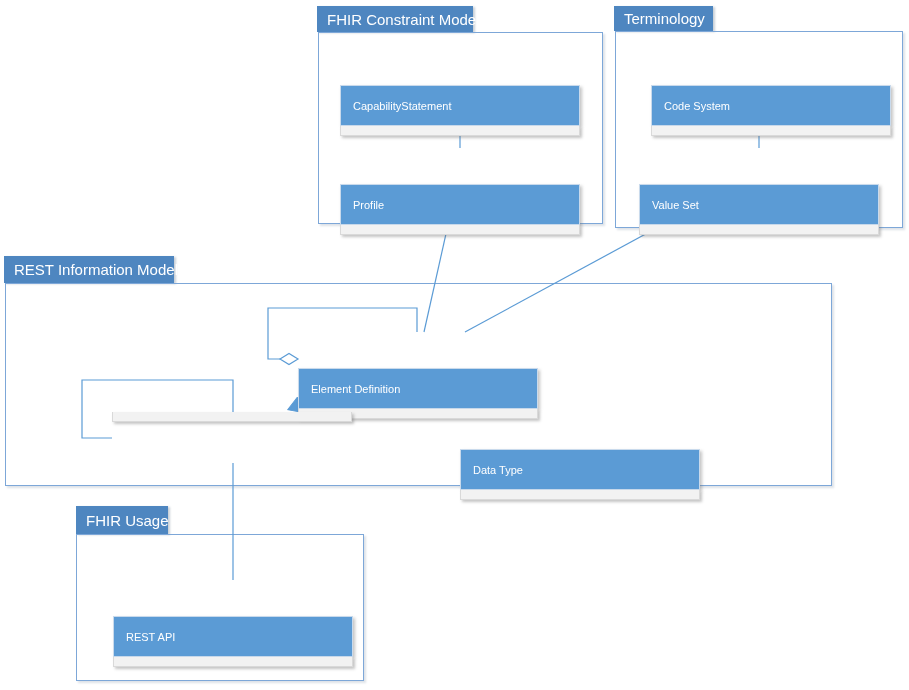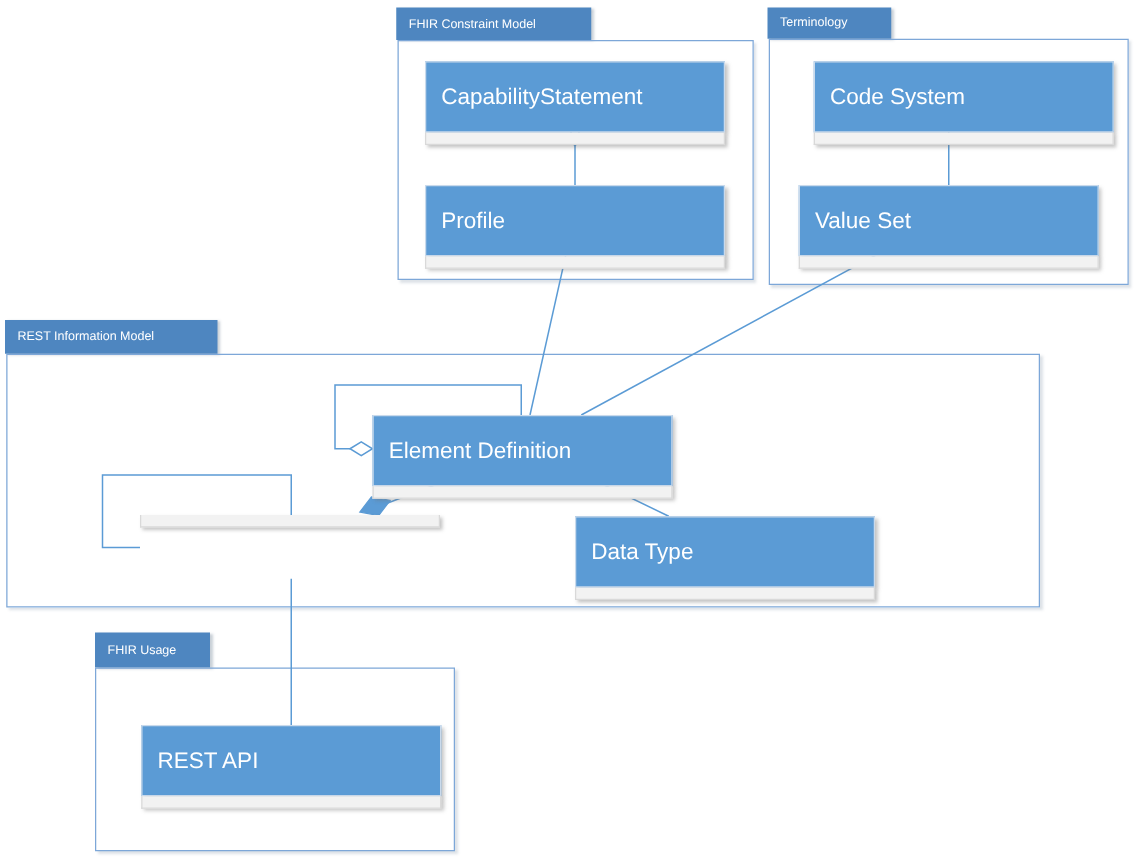--- a/index.html
+++ b/index.html
@@ -14,21 +14,21 @@
     height: 690px;
     background: #ffffff;
     overflow: hidden;
   }
   
   .pkg { position: absolute; }
   .pkg-tab {
     position: absolute;
     background: var(--tab-fill, #4e86c0);
     color: var(--text, #ffffff);
-    font-size: 10px;
+    font-size: 15px;
     display: flex;
     align-items: center;
     padding: 0 10px;
     box-sizing: border-box;
     box-shadow: 2px 1px 2px rgba(100,120,140,0.35);
     white-space: nowrap;
   }
   .pkg-body {
     position: absolute;
     border: 1px solid var(--package-border, #7da7d8);
@@ -39,27 +39,28 @@
   
   .uml-class {
     position: absolute;
     z-index: 3;
   }
   .uml-class-name {
     background: var(--class-fill, #5b9bd5);
     border: 1px solid #c9daec;
     box-sizing: border-box;
     color: var(--text, #ffffff);
-    font-size: 18px;
+    font-size: 11px;
     display: flex;
     align-items: center;
     padding: 0 12px;
-    height: 57px;
+    height: 41px;
     box-shadow: 2px 2px 3px rgba(110,110,110,0.4);
     white-space: nowrap;
+    margin-top: 36px;
   }
   .uml-class-compartment {
     background: var(--compartment-fill, #f2f2f2);
     border: 1px solid var(--compartment-border, #d9d9d9);
     border-top: none;
     box-sizing: border-box;
     height: 10px;
     box-shadow: 2px 2px 3px rgba(110,110,110,0.4);
   }
   

